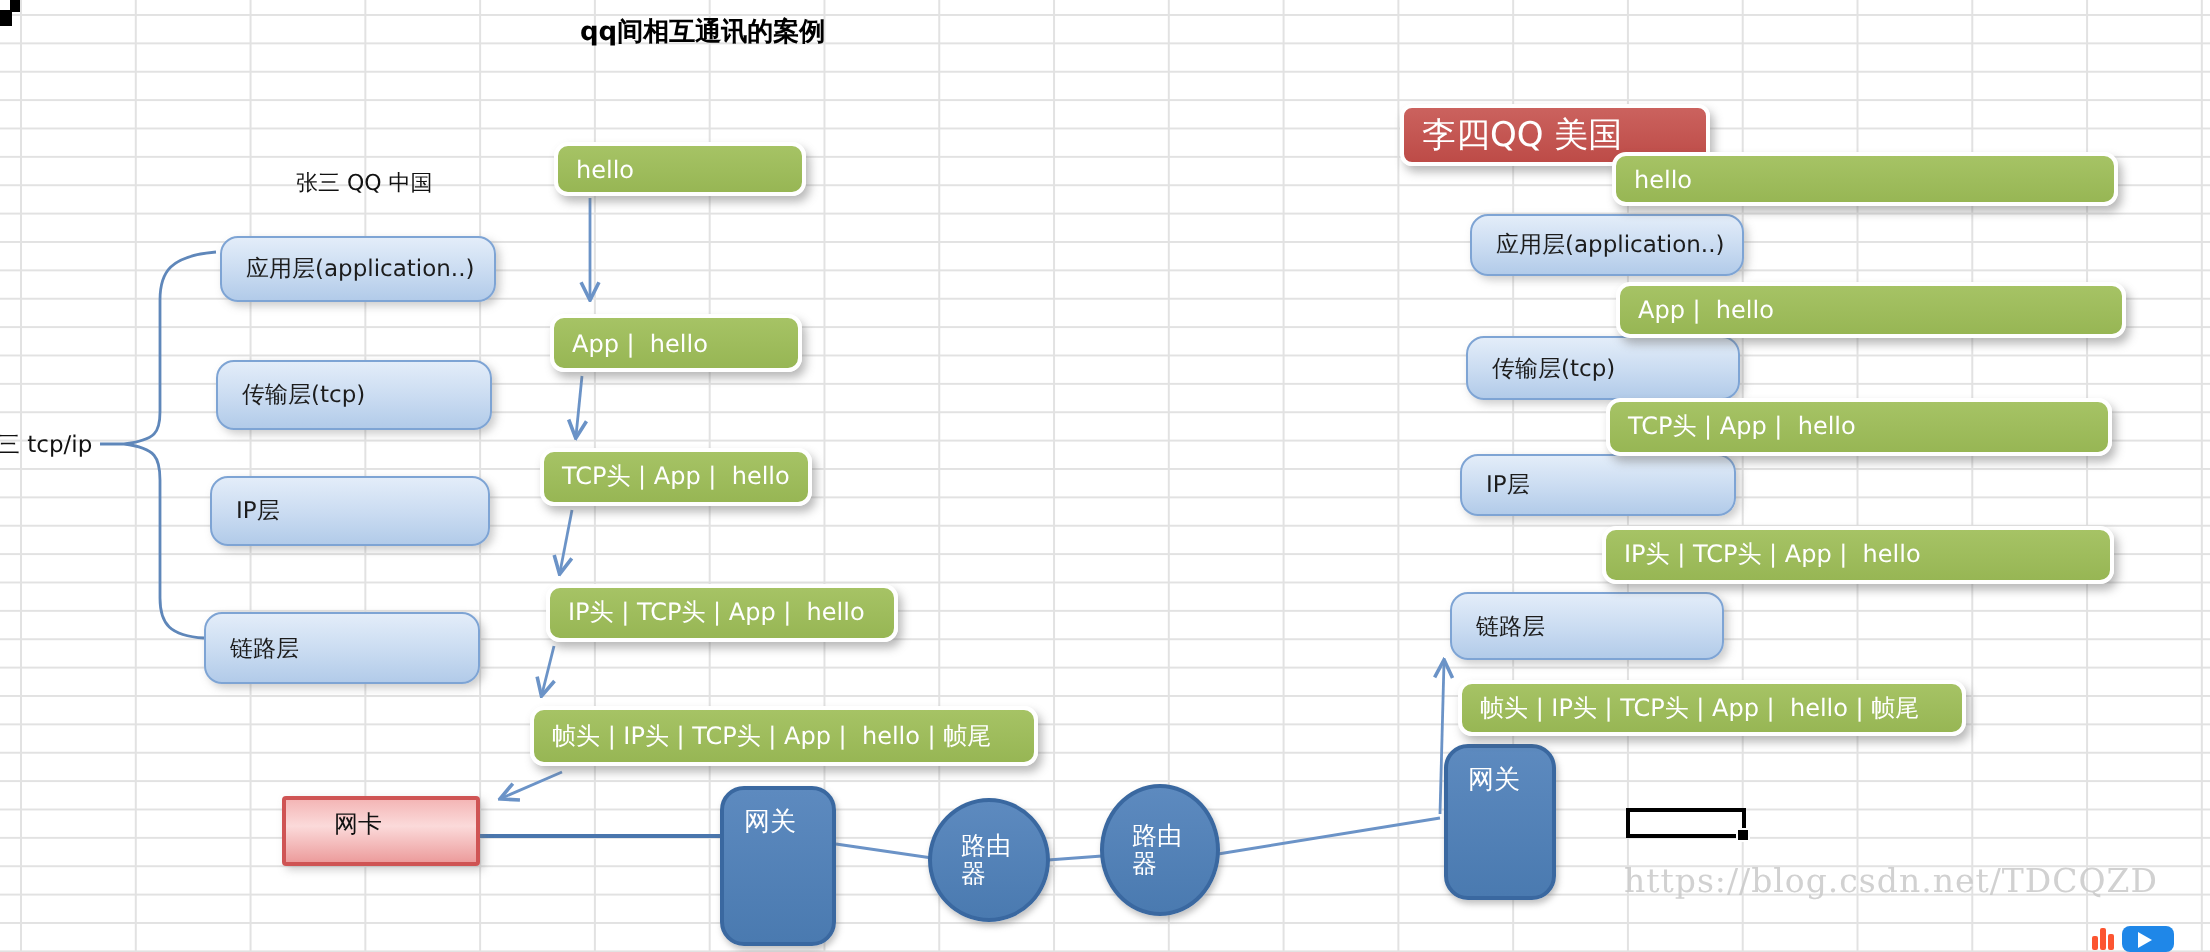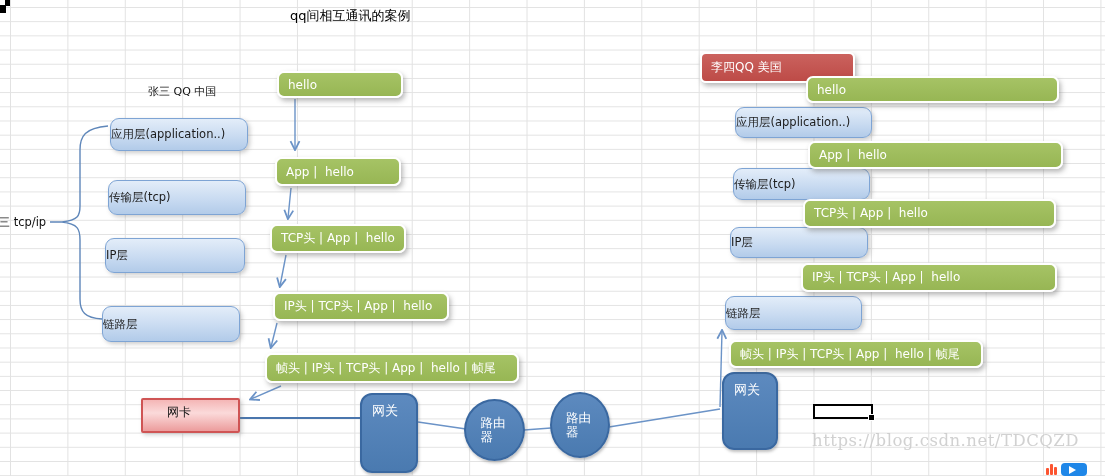--- a/index.html
+++ b/index.html
@@ -12,46 +12,46 @@
     position:absolute;inset:0;z-index:0;
     background-image:
       linear-gradient(to right,#e2e2e2 1px,transparent 1px),
       linear-gradient(to bottom,#e2e2e2 1px,transparent 1px);
     background-size:57.4px 14.2px;
     background-position:10px 7px;
   }
   .abs{position:absolute;box-sizing:border-box;}
   #overlay{position:absolute;inset:0;z-index:2;pointer-events:none;}
   .title{
-    z-index:6;font-size:13px;font-weight:normal;color:#000;white-space:pre;
+    z-index:6;font-size:13px;font-weight:bold;color:#000;white-space:pre;
   }
   .caption{z-index:3;font-size:11px;color:#111;line-height:1.25;white-space:pre;}
   .stacklabel{z-index:3;font-size:11.5px;color:#111;white-space:pre;}
   .layer{
     z-index:3;
     background:linear-gradient(180deg,#e3edf9 0%,#c9dbf1 55%,#b2cbe9 100%);
     border:1px solid #7ea4d4;border-radius:9px;
     box-shadow:2px 2px 4px rgba(110,110,110,.35);
     color:#1c1c1c;font-size:11.5px;
-    display:flex;align-items:center;white-space:pre;text-align:center;
+    display:flex;align-items:center;padding-left:12px;white-space:pre;text-align:center;
   }
   .pkt{
     z-index:5;
     background:linear-gradient(180deg,#a6c365 0%,#97b654 100%);
     border:2px solid #ffffff;border-radius:7px;
     box-shadow:2px 3px 5px rgba(100,100,100,.45);
     color:#ffffff;font-size:12px;
     display:flex;align-items:center;padding-left:9px;white-space:pre;
   }
   .redbox{
     z-index:4;
     background:linear-gradient(180deg,#cb625e 0%,#bd4b47 100%);
     border:2px solid #ffffff;border-radius:6px;
     box-shadow:2px 3px 5px rgba(100,100,100,.45);
-    color:#ffffff;font-size:12px;
+    color:#ffffff;font-size:17px;
     display:flex;align-items:center;padding-left:9px;white-space:pre;
   }
   .node{
     z-index:4;
     background:linear-gradient(180deg,#5d8abf 0%,#4a7ab0 100%);
     border:2px solid #3a68a0;
     box-shadow:1px 2px 3px rgba(100,100,100,.4);
     color:#ffffff;font-size:13px;white-space:pre;
   }
   .gateway{border-radius:12px;padding:7px 0 0 10px;}

